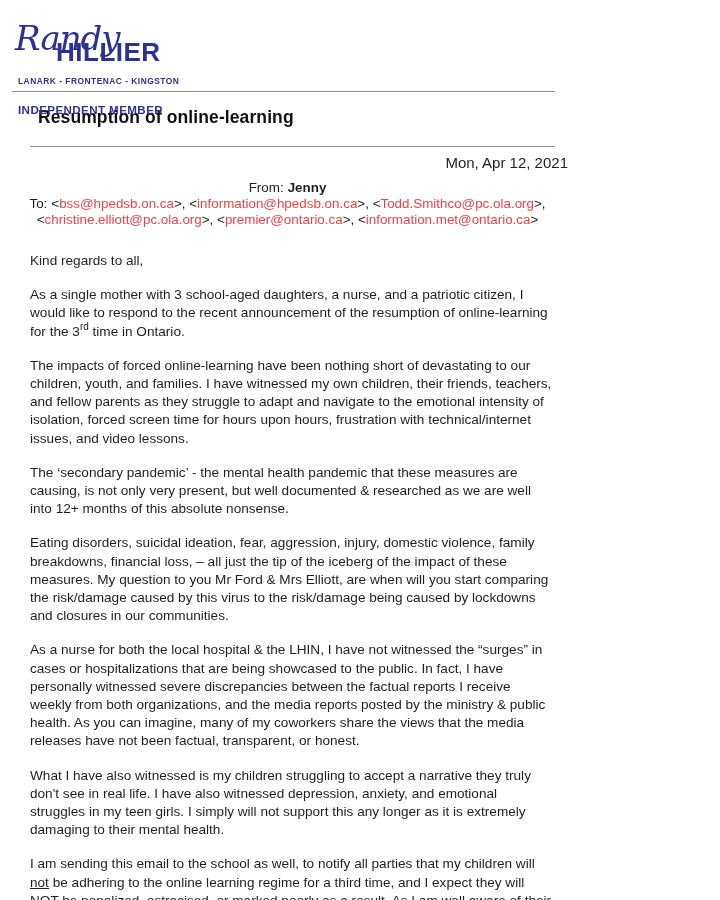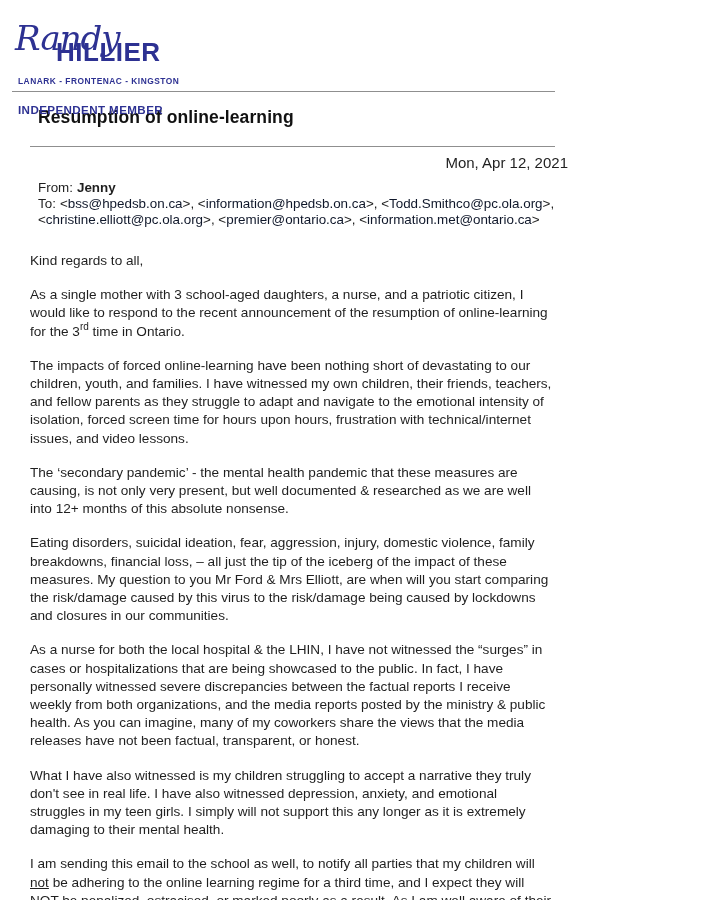--- a/index.html
+++ b/index.html
@@ -35,24 +35,24 @@
   .rule-top { margin:9px 28px 0 12px; }
   .rule-subject { margin:18px 28px 0 30px; }
 
   .subject {
     margin:15px 28px 0 38px; font-size:17.5px; font-weight:700;
     color:#111; letter-spacing:0.1px;
   }
 
   .date-line { margin:7px 15px 0 30px; text-align:right; font-size:15px; }
 
-  .meta { margin:9px 28px 0 38px; font-size:13.4px; line-height:16px; }
+  .meta { margin:9px 28px 0 20px; font-size:13.4px; line-height:16px;text-align:center; }
   .from-label, .to-label { margin-right:4px; }
   .from-name { font-weight:700; }
-  a.email { color:#0f172a; text-decoration:none; cursor:pointer; }
+  a.email { color:#ef4444; text-decoration:none; cursor:pointer; }
   .br, .sep { color:#1f1f1f; }
 
   
   .letter-body { margin:0 28px 12px 30px; font-size:13.6px; line-height:18.2px; }
   .letter-body p { margin:16px 0 0 0; }
   .letter-body p.salutation { margin-top:24px; }
   sup { font-size:10px; line-height:0; vertical-align:super; }
   .u { text-decoration:underline; }
   .closing-block { margin-top:16px; }
 </style>

